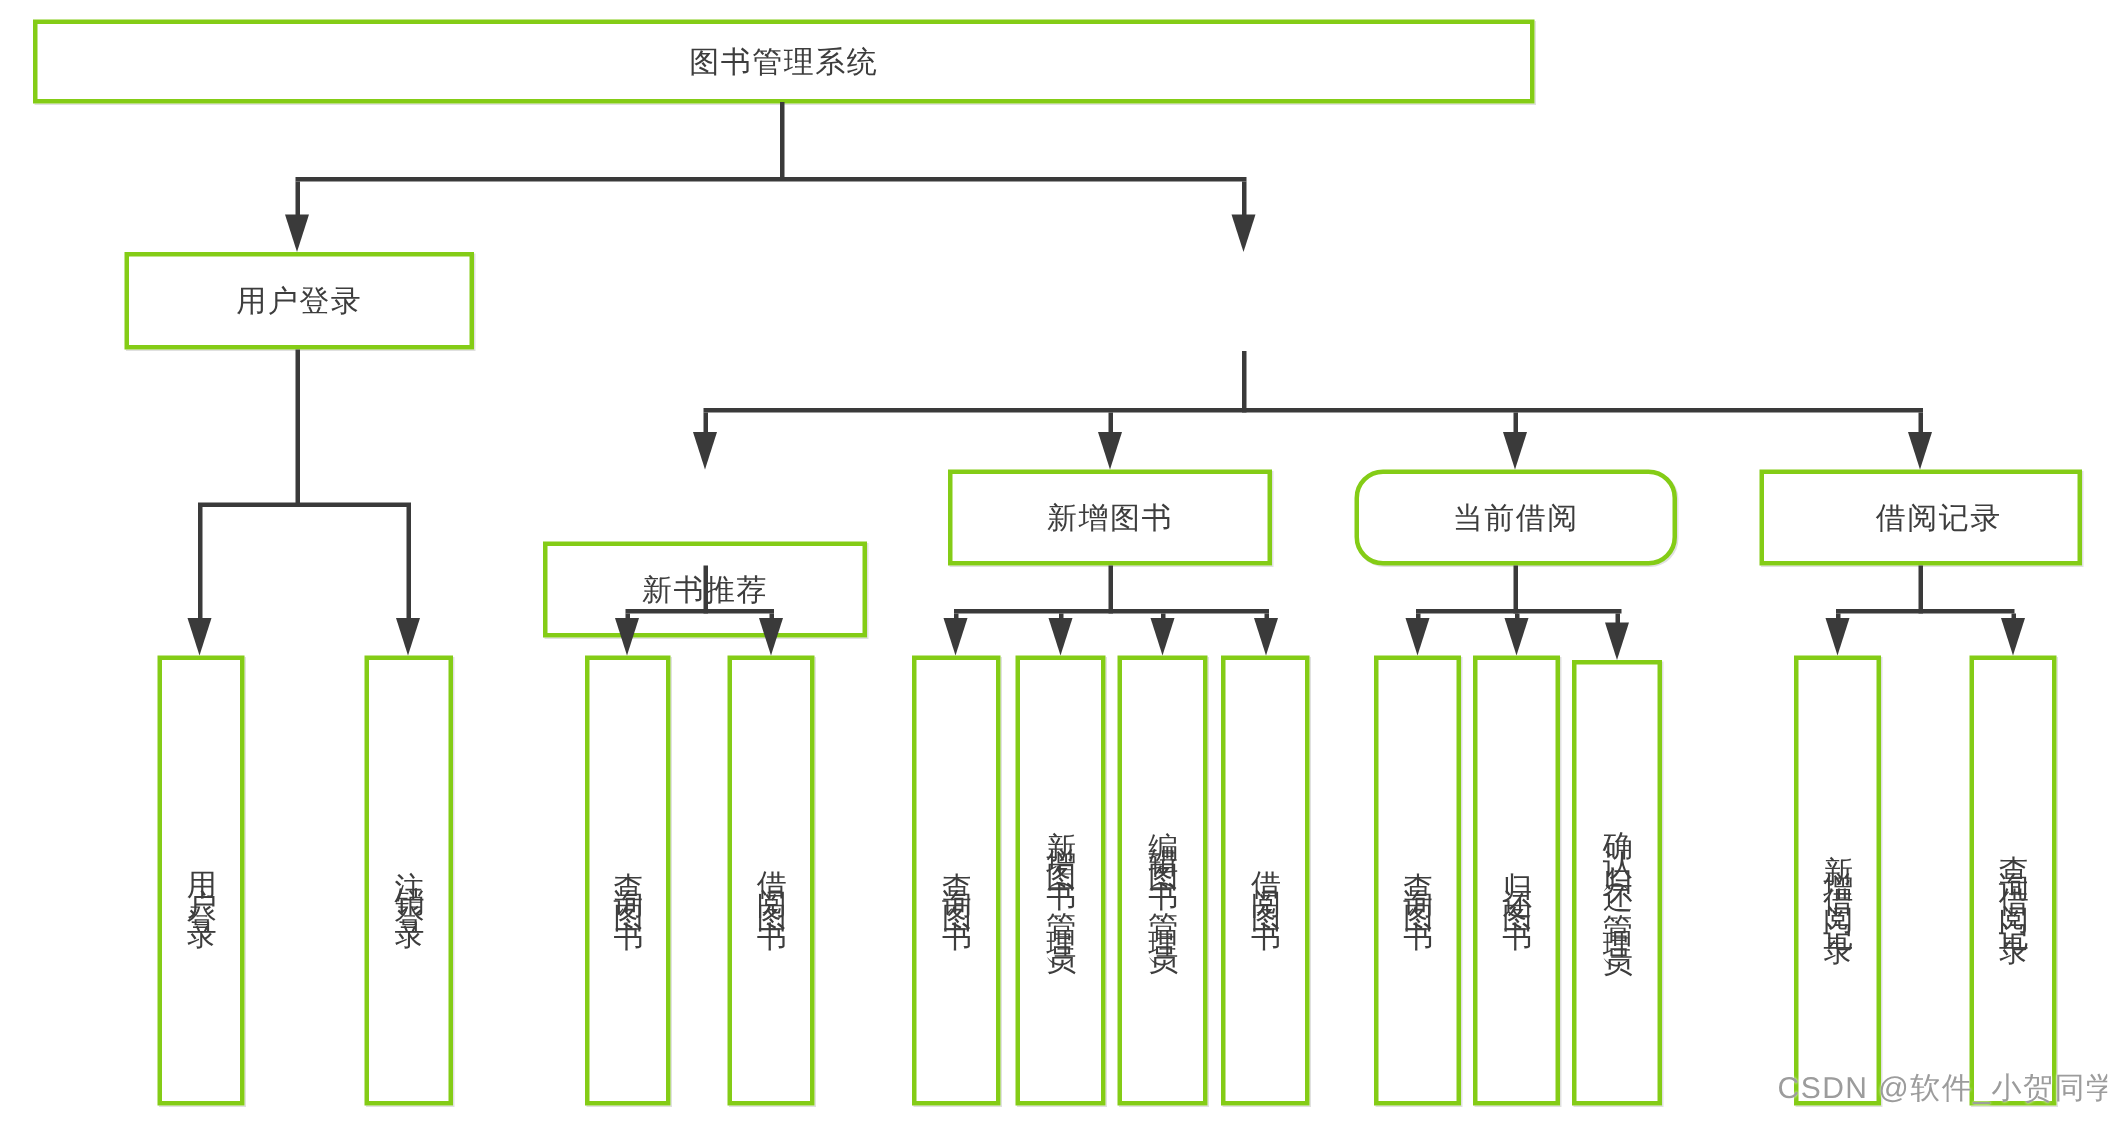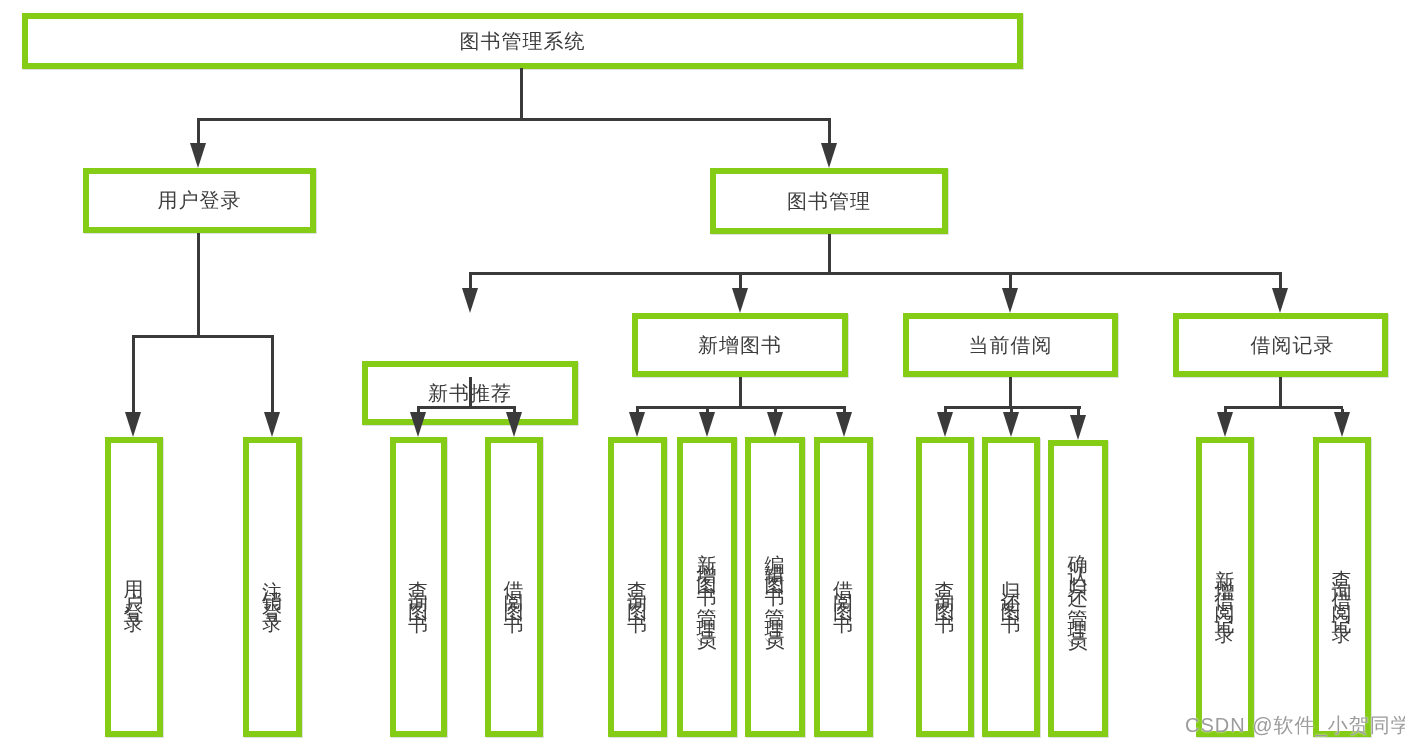--- a/index.html
+++ b/index.html
@@ -6,21 +6,21 @@
   #canvas{
     position:relative;
     width:1405px;height:747px;
     background:#ffffff;
     overflow:hidden;
     font-family:"Liberation Sans","DejaVu Sans",sans-serif;
   }
   .box{
     position:absolute;
     box-sizing:border-box;
-    border:6px solid #84cc16;
+    border:3px solid #84cc16;
     background:#ffffff;
     display:flex;
     align-items:center;
     justify-content:center;
     color:#3d3d3d;
     box-shadow:1px 1px 0 rgba(0,0,0,0.12);
   }
   .hbox{
     font-size:20px;
     letter-spacing:1px;
@@ -58,27 +58,26 @@
 </style>
 </head>
 <body>
 
 <div id="canvas">
 
   <div class="box hbox" style="left:22px;top:13px;width:1001px;height:56px;">图书管理系统</div>
 
   <div class="box hbox" style="left:83px;top:168px;width:233px;height:65px;">用户登录</div>
 
-  <div class="box hbox" style="left:710px;top:168px;width:238px;height:66px;">图书管理</div>
 
   <div class="box hbox" style="left:362px;top:313px;width:216px;height:64px;margin-top:48px;">新书推荐</div>
 
   <div class="box hbox" style="left:632px;top:313px;width:216px;height:64px;">新增图书</div>
 
-  <div class="box hbox" style="left:903px;top:313px;width:215px;height:64px;">当前借阅</div>
+  <div class="box hbox" style="left:903px;top:313px;width:215px;height:64px;border-radius:19px;">当前借阅</div>
 
   <div class="box hbox" style="left:1173px;top:313px;width:215px;height:64px;padding-left:24px;">借阅记录</div>
 
   <div class="box vbox" style="left:105px;top:437px;width:58px;height:300px;">用户登录</div>
   <div class="box vbox" style="left:243px;top:437px;width:59px;height:300px;">注销登录</div>
 
   <div class="box vbox" style="left:390px;top:437px;width:57px;height:300px;">查询图书</div>
   <div class="box vbox" style="left:485px;top:437px;width:58px;height:300px;">借阅图书</div>
 
   <div class="box vbox" style="left:608px;top:437px;width:59px;height:300px;">查询图书</div>

